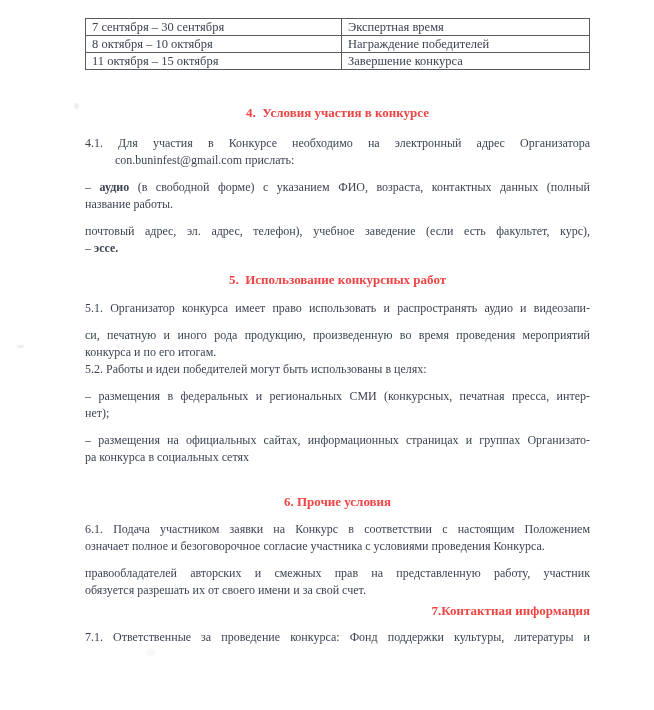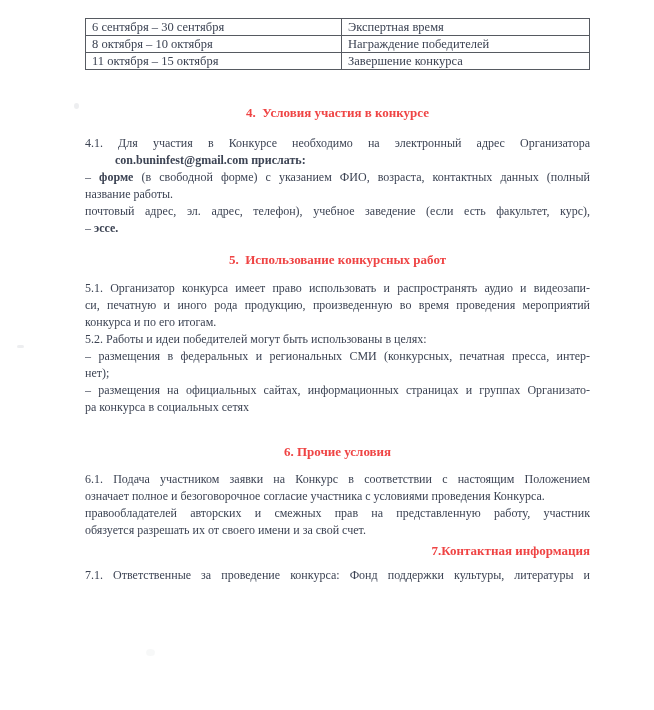--- a/index.html
+++ b/index.html
@@ -56,23 +56,23 @@
   .mt12 { margin-top: 12px; }
   .mt11 { margin-top: 11px; }
   .mt8  { margin-top: 8px; }
   .ln {
     font-size: 12px;
     line-height: 17px;
     height: 17px;
     overflow: hidden;
     white-space: pre-wrap;
   }
-  .j { text-align: justify; text-align-last: justify; }
+  .j { text-align: justify; text-align-last: justify; margin-top: 10px; }
   .l { text-align: left; }
-  .ind { padding-left: 30px; font-weight: bold; }
+  .ind { padding-left: 30px; }
   .b { font-weight: bold; }
   
   .artifact {
     position: absolute;
     background: #9aa0ab;
     opacity: 0.18;
     border-radius: 50%;
   }
   .a1 { left: 74px; top: 103px; width: 5px; height: 6px; }
   .a2 { left: 17px; top: 345px; width: 7px; height: 3px; border-radius: 2px; }
@@ -84,21 +84,21 @@
 <div class="page">
   <span class="artifact a1"></span>
   <span class="artifact a2"></span>
   <span class="artifact a3"></span>
 
   <div class="content">
 
     <table class="schedule">
       <tbody>
           <tr>
-        <td class="col-period">6 сентября – 30 сентября</td>
+        <td class="col-period">7 сентября – 30 сентября</td>
         <td>Экспертная время</td>
       </tr>
       <tr>
         <td class="col-period">8 октября – 10 октября</td>
         <td>Награждение победителей</td>
       </tr>
       <tr>
         <td class="col-period">11 октября – 15 октября</td>
         <td>Завершение конкурса</td>
       </tr>
@@ -106,21 +106,21 @@
       </table>
 
     <div class="heading h4">4.  Условия участия в конкурсе</div>
 
     <div class="para mt14">
       <div class="ln j">4.1. Для участия в Конкурсе необходимо на электронный адрес Организатора</div>
       <div class="ln l ind">con.buninfest@gmail.com прислать:</div>
     </div>
 
     <div class="para">
-      <div class="ln j"><span>– </span><span class="b">форме</span><span> (в свободной форме) с указанием ФИО, возраста, контактных данных (полный</span></div>
+      <div class="ln j"><span>– </span><span class="b">аудио</span><span> (в свободной форме) с указанием ФИО, возраста, контактных данных (полный</span></div>
       <div class="ln l">название работы.</div>
       <div class="ln j">почтовый адрес, эл. адрес, телефон), учебное заведение (если есть факультет, курс),</div>
       <div class="ln l"><span>– </span><span class="b">эссе.</span></div>
     </div>
 
     <div class="heading h5">5.  Использование конкурсных работ</div>
 
     <div class="para mt12">
       <div class="ln j">5.1. Организатор конкурса имеет право использовать и распространять аудио и видеозапи-</div>
       <div class="ln j">си, печатную и иного рода продукцию, произведенную во время проведения мероприятий</div>

